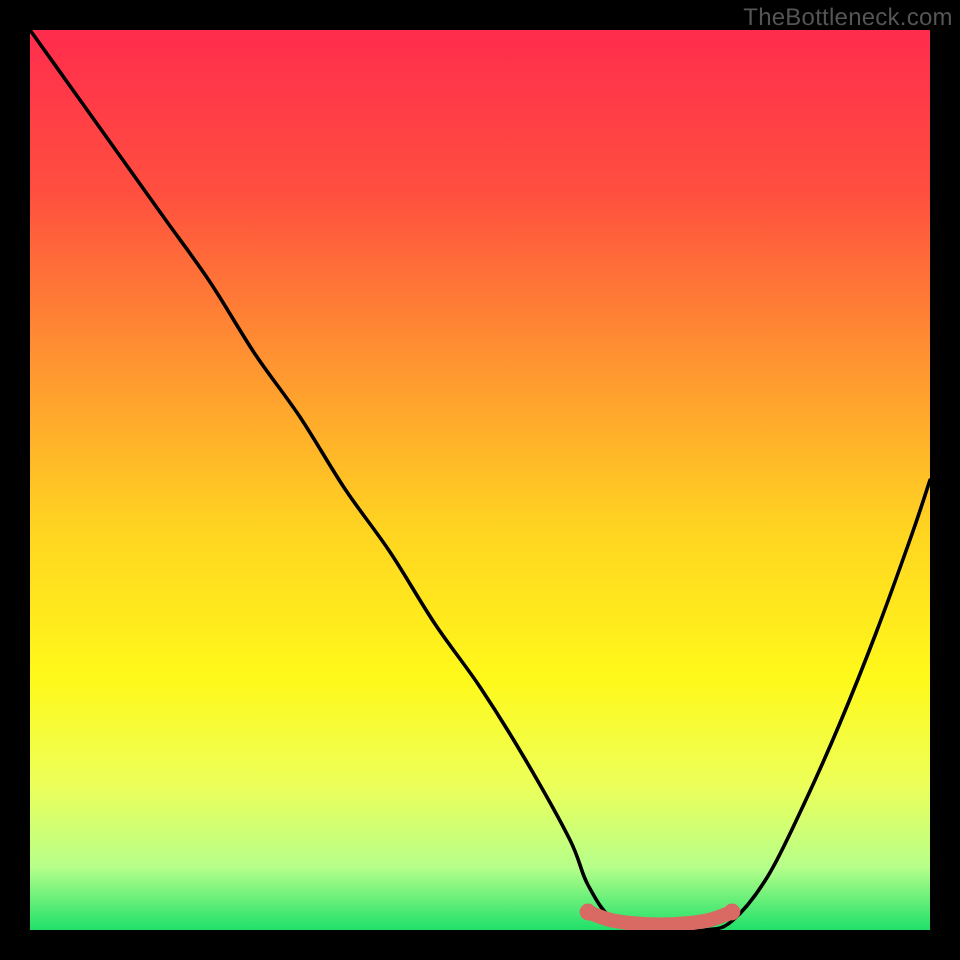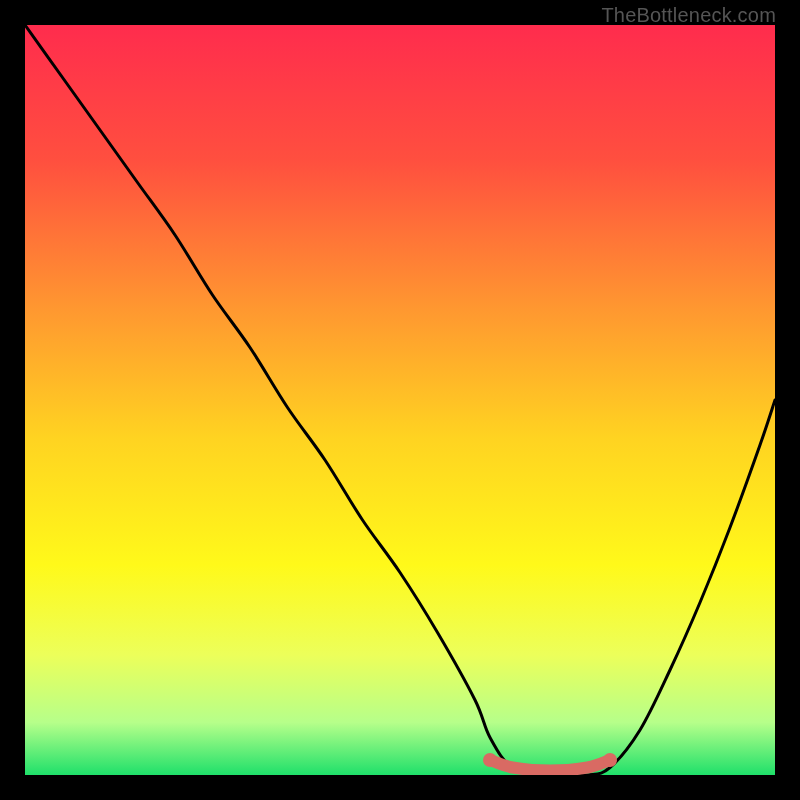--- a/index.html
+++ b/index.html
@@ -15,21 +15,21 @@
     position: absolute;
     left: 25px;
     top: 25px;
     width: 750px;
     height: 750px;
     background: #000;
   }
   .watermark {
     position: absolute;
     top: 4px;
-    right: 24px;
+    right: 6px;
     color: #555;
     font-size: 20px;
     font-weight: 500;
     letter-spacing: 0.2px;
   }
   svg { display: block; }
 </style>
 </head>
 <body>
 

